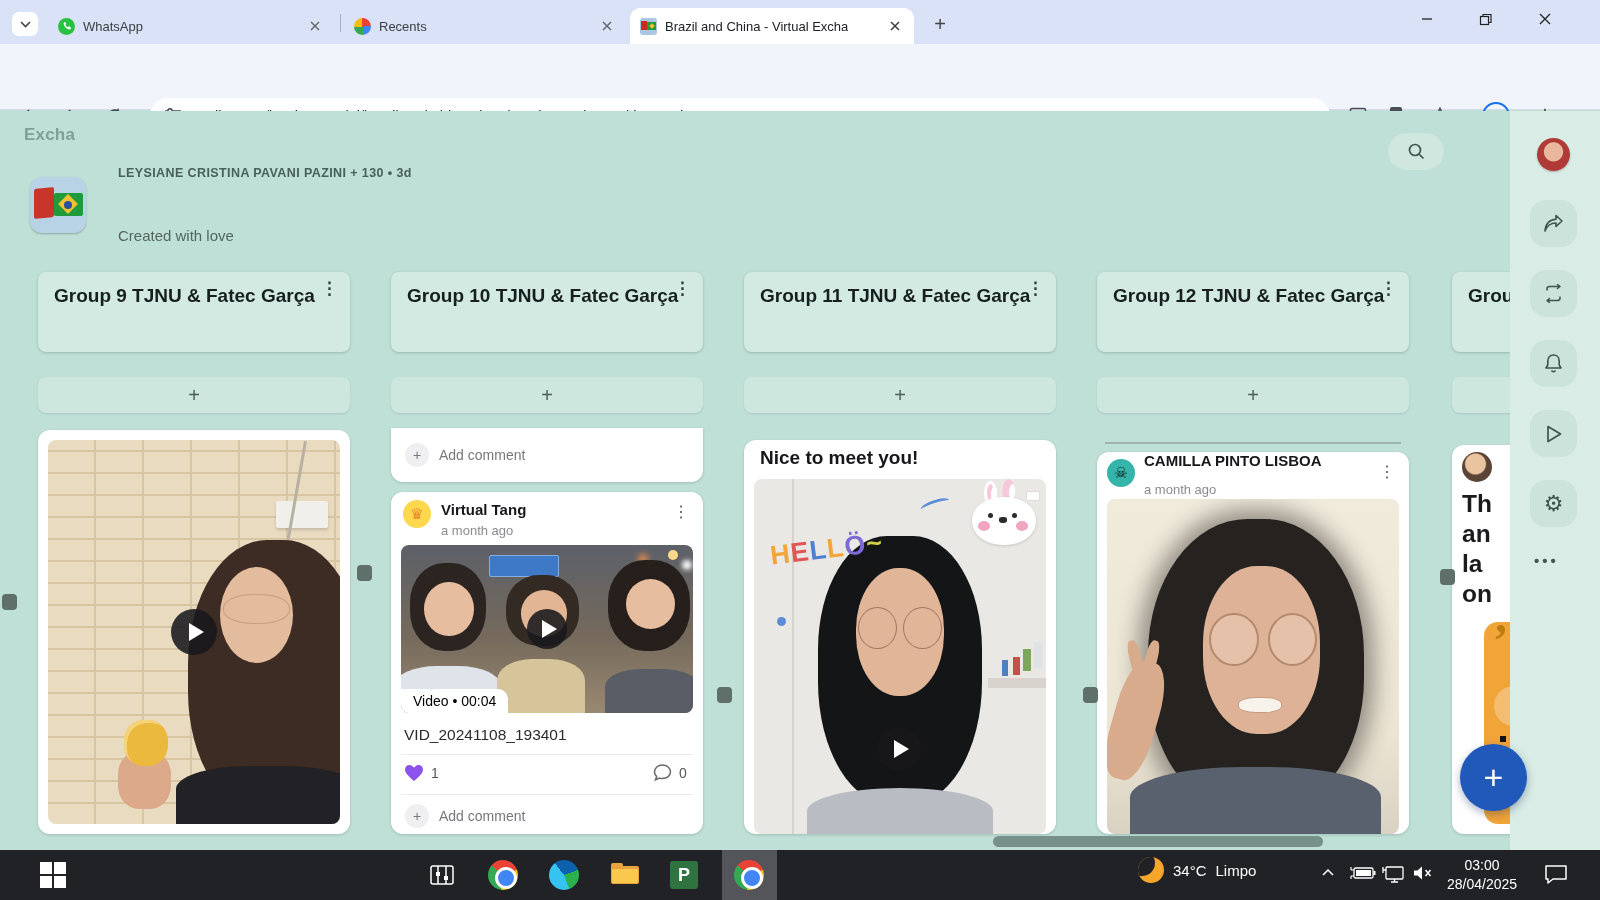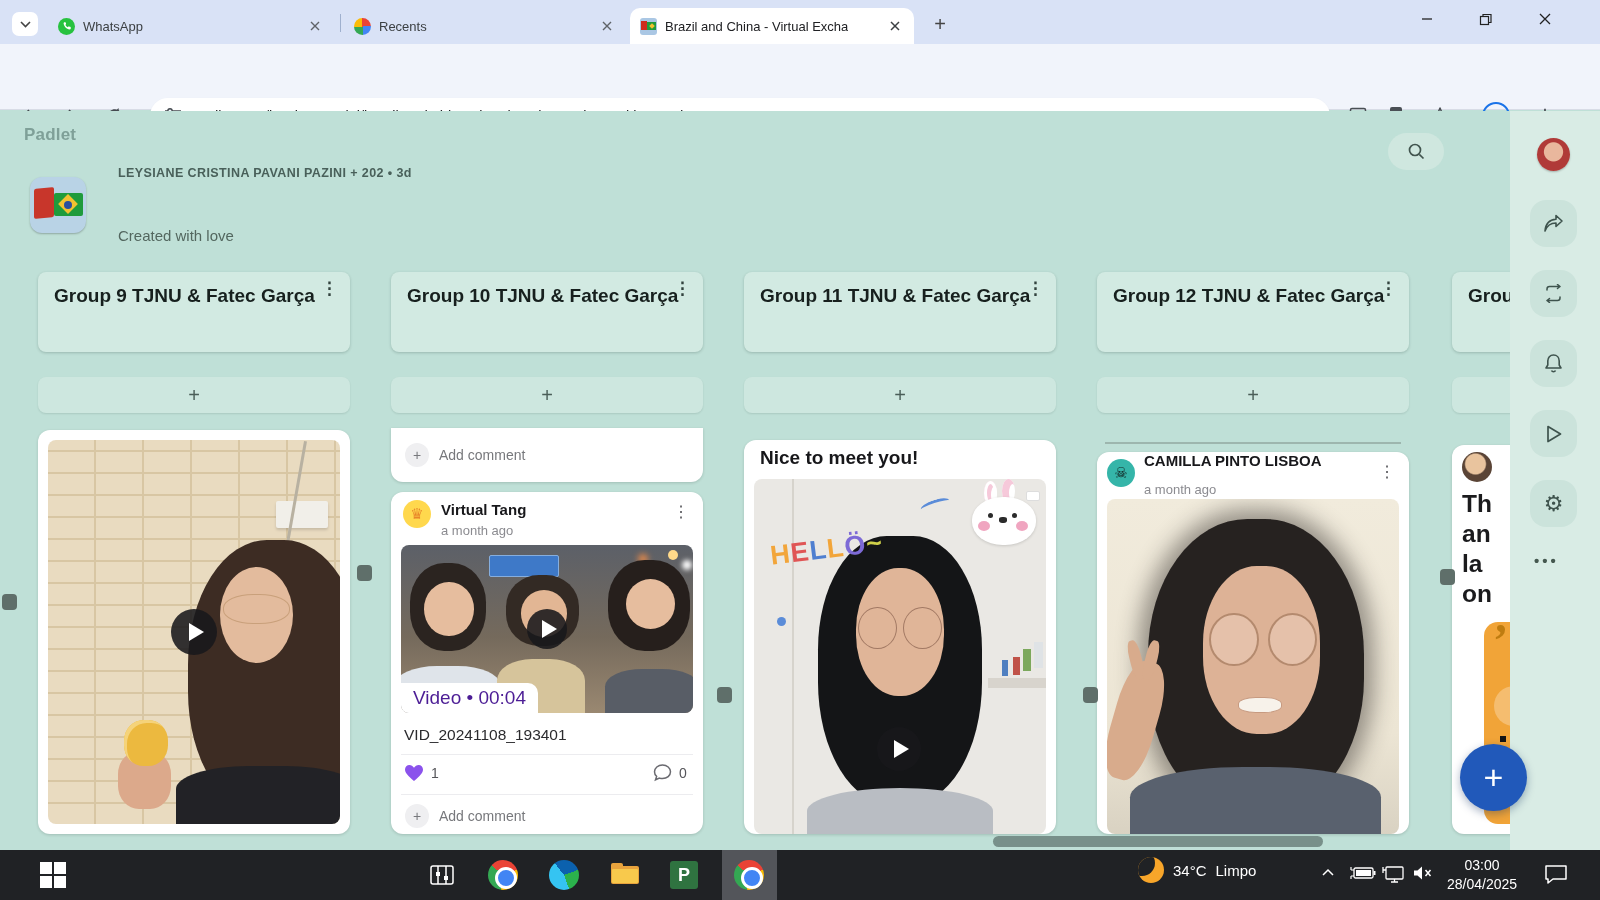--- a/index.html
+++ b/index.html
@@ -39,21 +39,21 @@
   .media { position:absolute; overflow:hidden; border-radius:8px; }
   .playbtn { position:absolute; width:46px; height:46px; border-radius:50%; background:rgba(24,24,27,.88); display:flex; align-items:center; justify-content:center; }
   .playbtn:after { content:""; display:block; margin-left:4px; border-left:15px solid #fff; border-top:9px solid transparent; border-bottom:9px solid transparent; }
   .author { font-size:15px; font-weight:bold; color:#17171a; }
   .posttime { font-size:13px; color:#8b8b90; }
   .post-kebab { position:absolute; font-size:16px; color:#55555a; }
   .avatar { position:absolute; border-radius:50%; display:flex; align-items:center; justify-content:center; overflow:hidden; }
   .addrow { position:absolute; display:flex; align-items:center; gap:10px; color:#77787c; font-size:14px; }
   .addrow .pluscirc { width:24px; height:24px; border-radius:50%; background:#efeff1; display:flex; align-items:center; justify-content:center; font-size:14px; color:#77787c; }
   .divider { position:absolute; height:1px; background:#ececef; }
-  .vbadge { position:absolute; left:0; bottom:0; background:#fff; border-radius:0 10px 0 8px; padding:4px 12px; font-size:19px; color:#4c1d95; }
+  .vbadge { position:absolute; left:0; bottom:0; background:#fff; border-radius:0 10px 0 8px; padding:4px 12px; font-size:14px; color:#000000; }
 
   .handle { position:absolute; width:15px; height:16px; border-radius:4px; background:#5f6f6a; }
   #hscroll { position:absolute; left:993px; top:725px; width:330px; height:11px; border-radius:6px; background:#78908a; }
 
   
   #rail { position:absolute; left:1510px; top:0; width:90px; height:739px; background:#d9ece5; }
   .railbtn { position:absolute; left:20px; width:47px; height:47px; border-radius:16px; background:#cbe3db; display:flex; align-items:center; justify-content:center; color:#3e534d; }
   #rail-more { position:absolute; left:24px; top:441px; font-size:15px; letter-spacing:3px; color:#45584f; font-weight:bold; }
   #rail-avatar { position:absolute; left:27px; top:27px; width:33px; height:33px; border-radius:50%; background:radial-gradient(circle at 50% 42%, #e9b79d 0 36%, #b03a38 40%); box-shadow:0 1px 2px rgba(0,0,0,.25); }
   #fab { position:absolute; left:1460px; top:633px; width:67px; height:67px; border-radius:50%; background:#2159ba; color:#fff; display:flex; align-items:center; justify-content:center; font-size:34px; font-weight:300; box-shadow:0 3px 8px rgba(10,40,90,.35); z-index:9; }
@@ -194,29 +194,29 @@
       <svg width="16" height="16" viewBox="0 0 16 16">
           <circle cx="8" cy="5.5" r="2.6" fill="#1a73e8"></circle>
           <path d="M2.5 13.5 C3.5 10.5 12.5 10.5 13.5 13.5" fill="#1a73e8"></path>
         </svg>
     </div>
     <div class="tbicon" style="left:1530px;top:56px;font-size:17px;color:#4a4f55;">⋮</div>
   </div>
 
   <div id="wall">
 
-    <div id="padlet-logo">Padlet</div>
+    <div id="padlet-logo">Excha</div>
 
     <div id="wall-avatar">
       <span class="abs" style="left:4px;top:11px;width:20px;height:30px;background:#c8362b;transform:skewY(-6deg);border-radius:2px;"></span>
       <span class="abs" style="left:24px;top:16px;width:29px;height:23px;background:#1f9b3c;border-radius:2px;"></span>
       <span class="abs" style="left:31px;top:20px;width:14px;height:14px;background:#f2c230;transform:rotate(45deg);"></span>
       <span class="abs" style="left:34px;top:23.5px;width:8px;height:8px;border-radius:50%;background:#2a4f9e;"></span>
     </div>
-    <div id="byline">LEYSIANE CRISTINA PAVANI PAZINI + 202 • 3d</div>
+    <div id="byline">LEYSIANE CRISTINA PAVANI PAZINI + 130 • 3d</div>
     <div id="wall-sub">Created with love</div>
 
     <div id="search-pill">
       <svg width="19" height="19" viewBox="0 0 19 19">
           <circle cx="8" cy="8" r="5.5" fill="none" stroke="#41544e" stroke-width="1.7"></circle>
           <path d="M12.3 12.3 16.5 16.5" stroke="#41544e" stroke-width="1.7"></path>
         </svg>
     </div>
 
     <div class="col-header" style="left:38px;">

